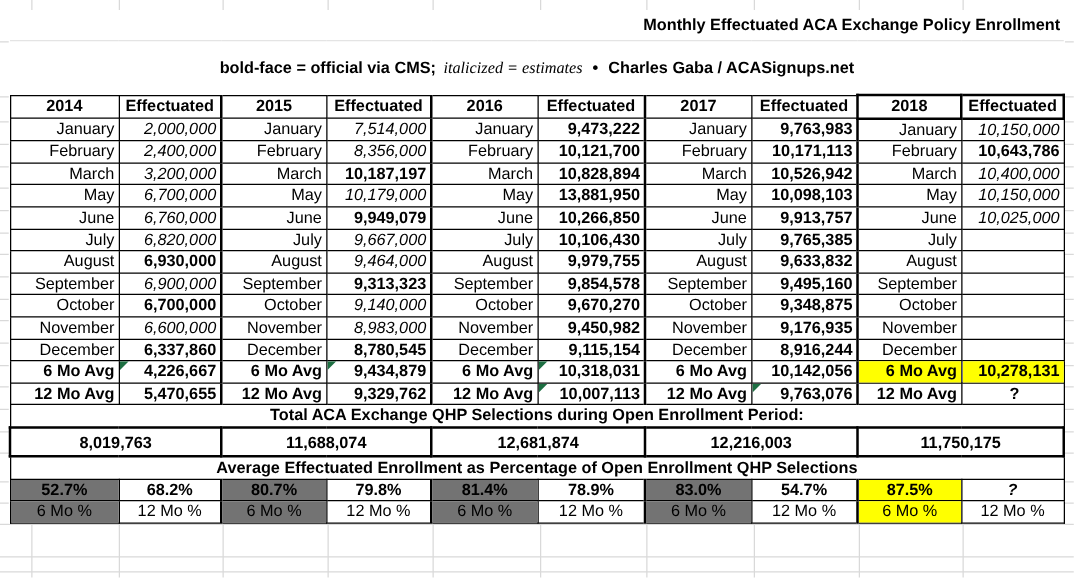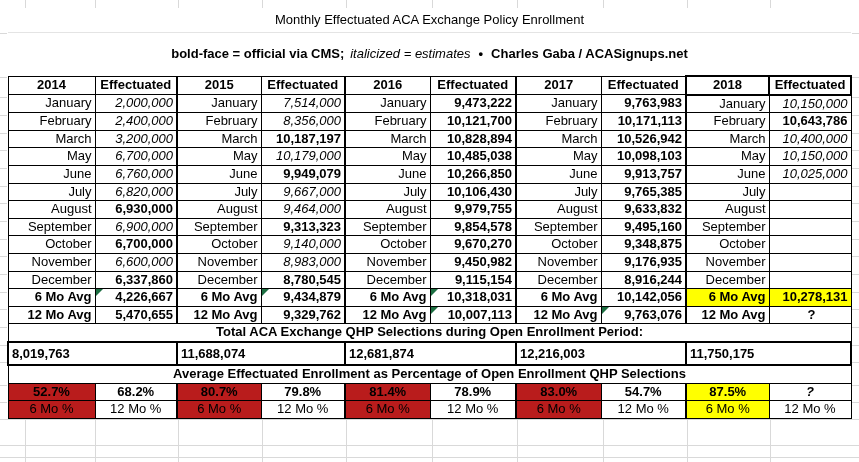--- a/index.html
+++ b/index.html
@@ -21,50 +21,50 @@
   }
   #sheet td{
     border:1px solid #000;
     font-size:13px;color:#000;
     white-space:nowrap;overflow:hidden;
     padding:0 3px;height:16.6px;line-height:16.6px;
     position:relative;
   }
   .title-cell{
     border:none !important;border-bottom:1px solid #e4e4e4 !important;
-    font-size:16px;font-weight:normal;text-align:center;height:24px !important;line-height:24px !important;
+    font-size:16px;font-weight:bold;text-align:right;height:24px !important;line-height:24px !important;
   }
   .subtitle-cell{
     border:none !important;
     text-align:center;height:42px !important;line-height:42px !important;
     font-size:13.5px;
   }
   .sub-bold{font-weight:bold;}
-  .sub-italic{font-style:italic;margin-left:6px;}
+  .sub-italic{font-style:italic;margin-left:6px;font-family:Liberation Serif, serif;}
   .sub-bullet{margin:0 8px;font-weight:bold;}
   .sub-credit{font-weight:bold;text-align:center;}
 
   .hdr td{
     font-weight:bold;text-align:center;
     border-top:2px solid #000;border-bottom:1px solid #000;
     height:18px;line-height:18px;
   }
   .ml{text-align:right;padding-right:3px;}
   .val{text-align:right;padding-right:5px;}
   .est{font-style:italic;}
   .off{font-weight:bold;}
   .ys{border-left:2px solid #000 !important;}
   .b2{border:2px solid #000 !important;margin-top:34px;}
   .avg6 td{border-top:2px solid #000;font-weight:bold;}
   .avg12 td{font-weight:bold;border-bottom:2px solid #000;}
   .center{text-align:center !important;padding-right:0 !important;}
-  .hl-pale{background:#b91c1c;}
+  .hl-pale{background:#737373;}
   .hl-bright{background:#ffff00;}
   .lbl-row td{font-weight:bold;text-align:center;border:2px solid #000;height:16px;line-height:16px;}
-  .tot{border:2px solid #000 !important;font-weight:bold;height:21px !important;line-height:21px !important;}
+  .tot{border:2px solid #000 !important;font-weight:bold;text-align:center;height:21px !important;line-height:21px !important;}
   .pct-row td{font-weight:bold;text-align:center;border-top:2px solid #000;height:16px;line-height:16px;}
   .pctl-row td{font-weight:normal;text-align:center;border-top:2px solid #000;border-bottom:2px solid #000;height:16px;line-height:16px;}
   .flag{
     position:absolute;left:0;top:0;width:0;height:0;
     border-top:7px solid #1d6f42;border-right:7px solid transparent;
   }
 </style>
 </head>
 <body>
 
@@ -173,21 +173,21 @@
         <td class="val off">10,526,942</td>
         <td class="ml ys">March</td>
         <td class="val est">10,400,000</td>
       </tr>
       <tr>
         <td class="ml">May</td>
         <td class="val est">6,700,000</td>
         <td class="ml ys">May</td>
         <td class="val est">10,179,000</td>
         <td class="ml ys">May</td>
-        <td class="val off">10,485,038</td>
+        <td class="val off">13,881,950</td>
         <td class="ml ys">May</td>
         <td class="val off">10,098,103</td>
         <td class="ml ys">May</td>
         <td class="val est">10,150,000</td>
       </tr>
       <tr>
         <td class="ml">June</td>
         <td class="val est">6,760,000</td>
         <td class="ml ys">June</td>
         <td class="val off">9,949,079</td>

